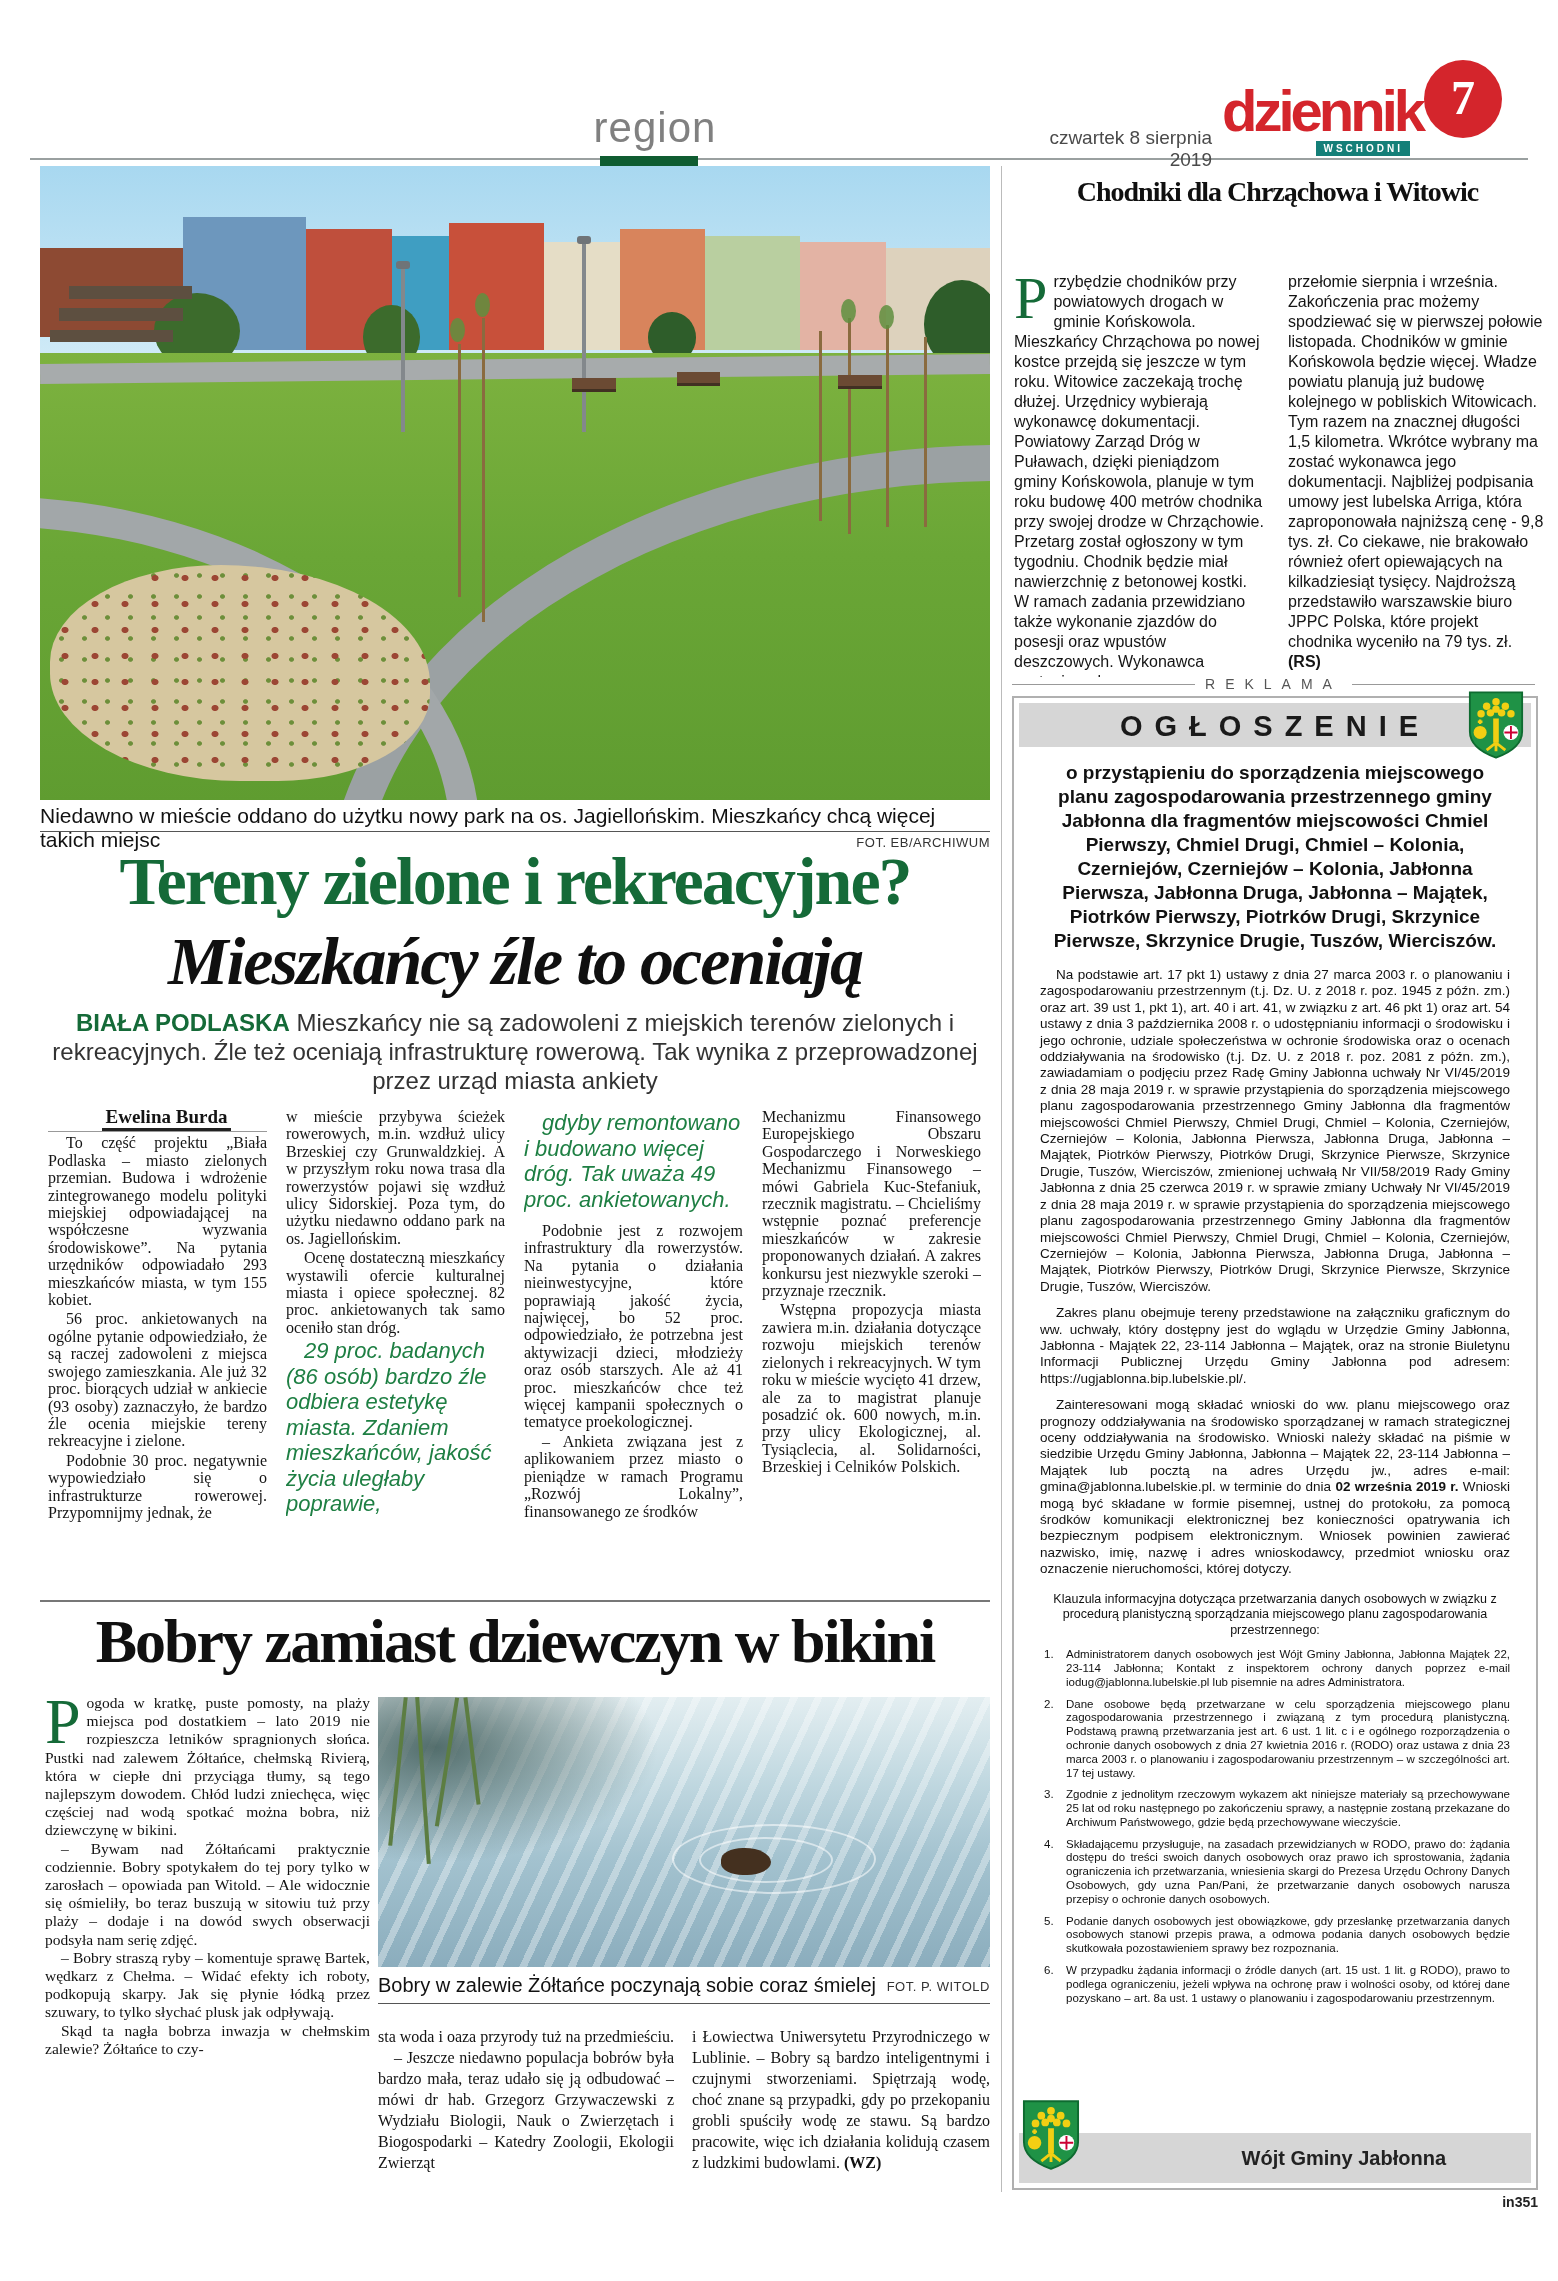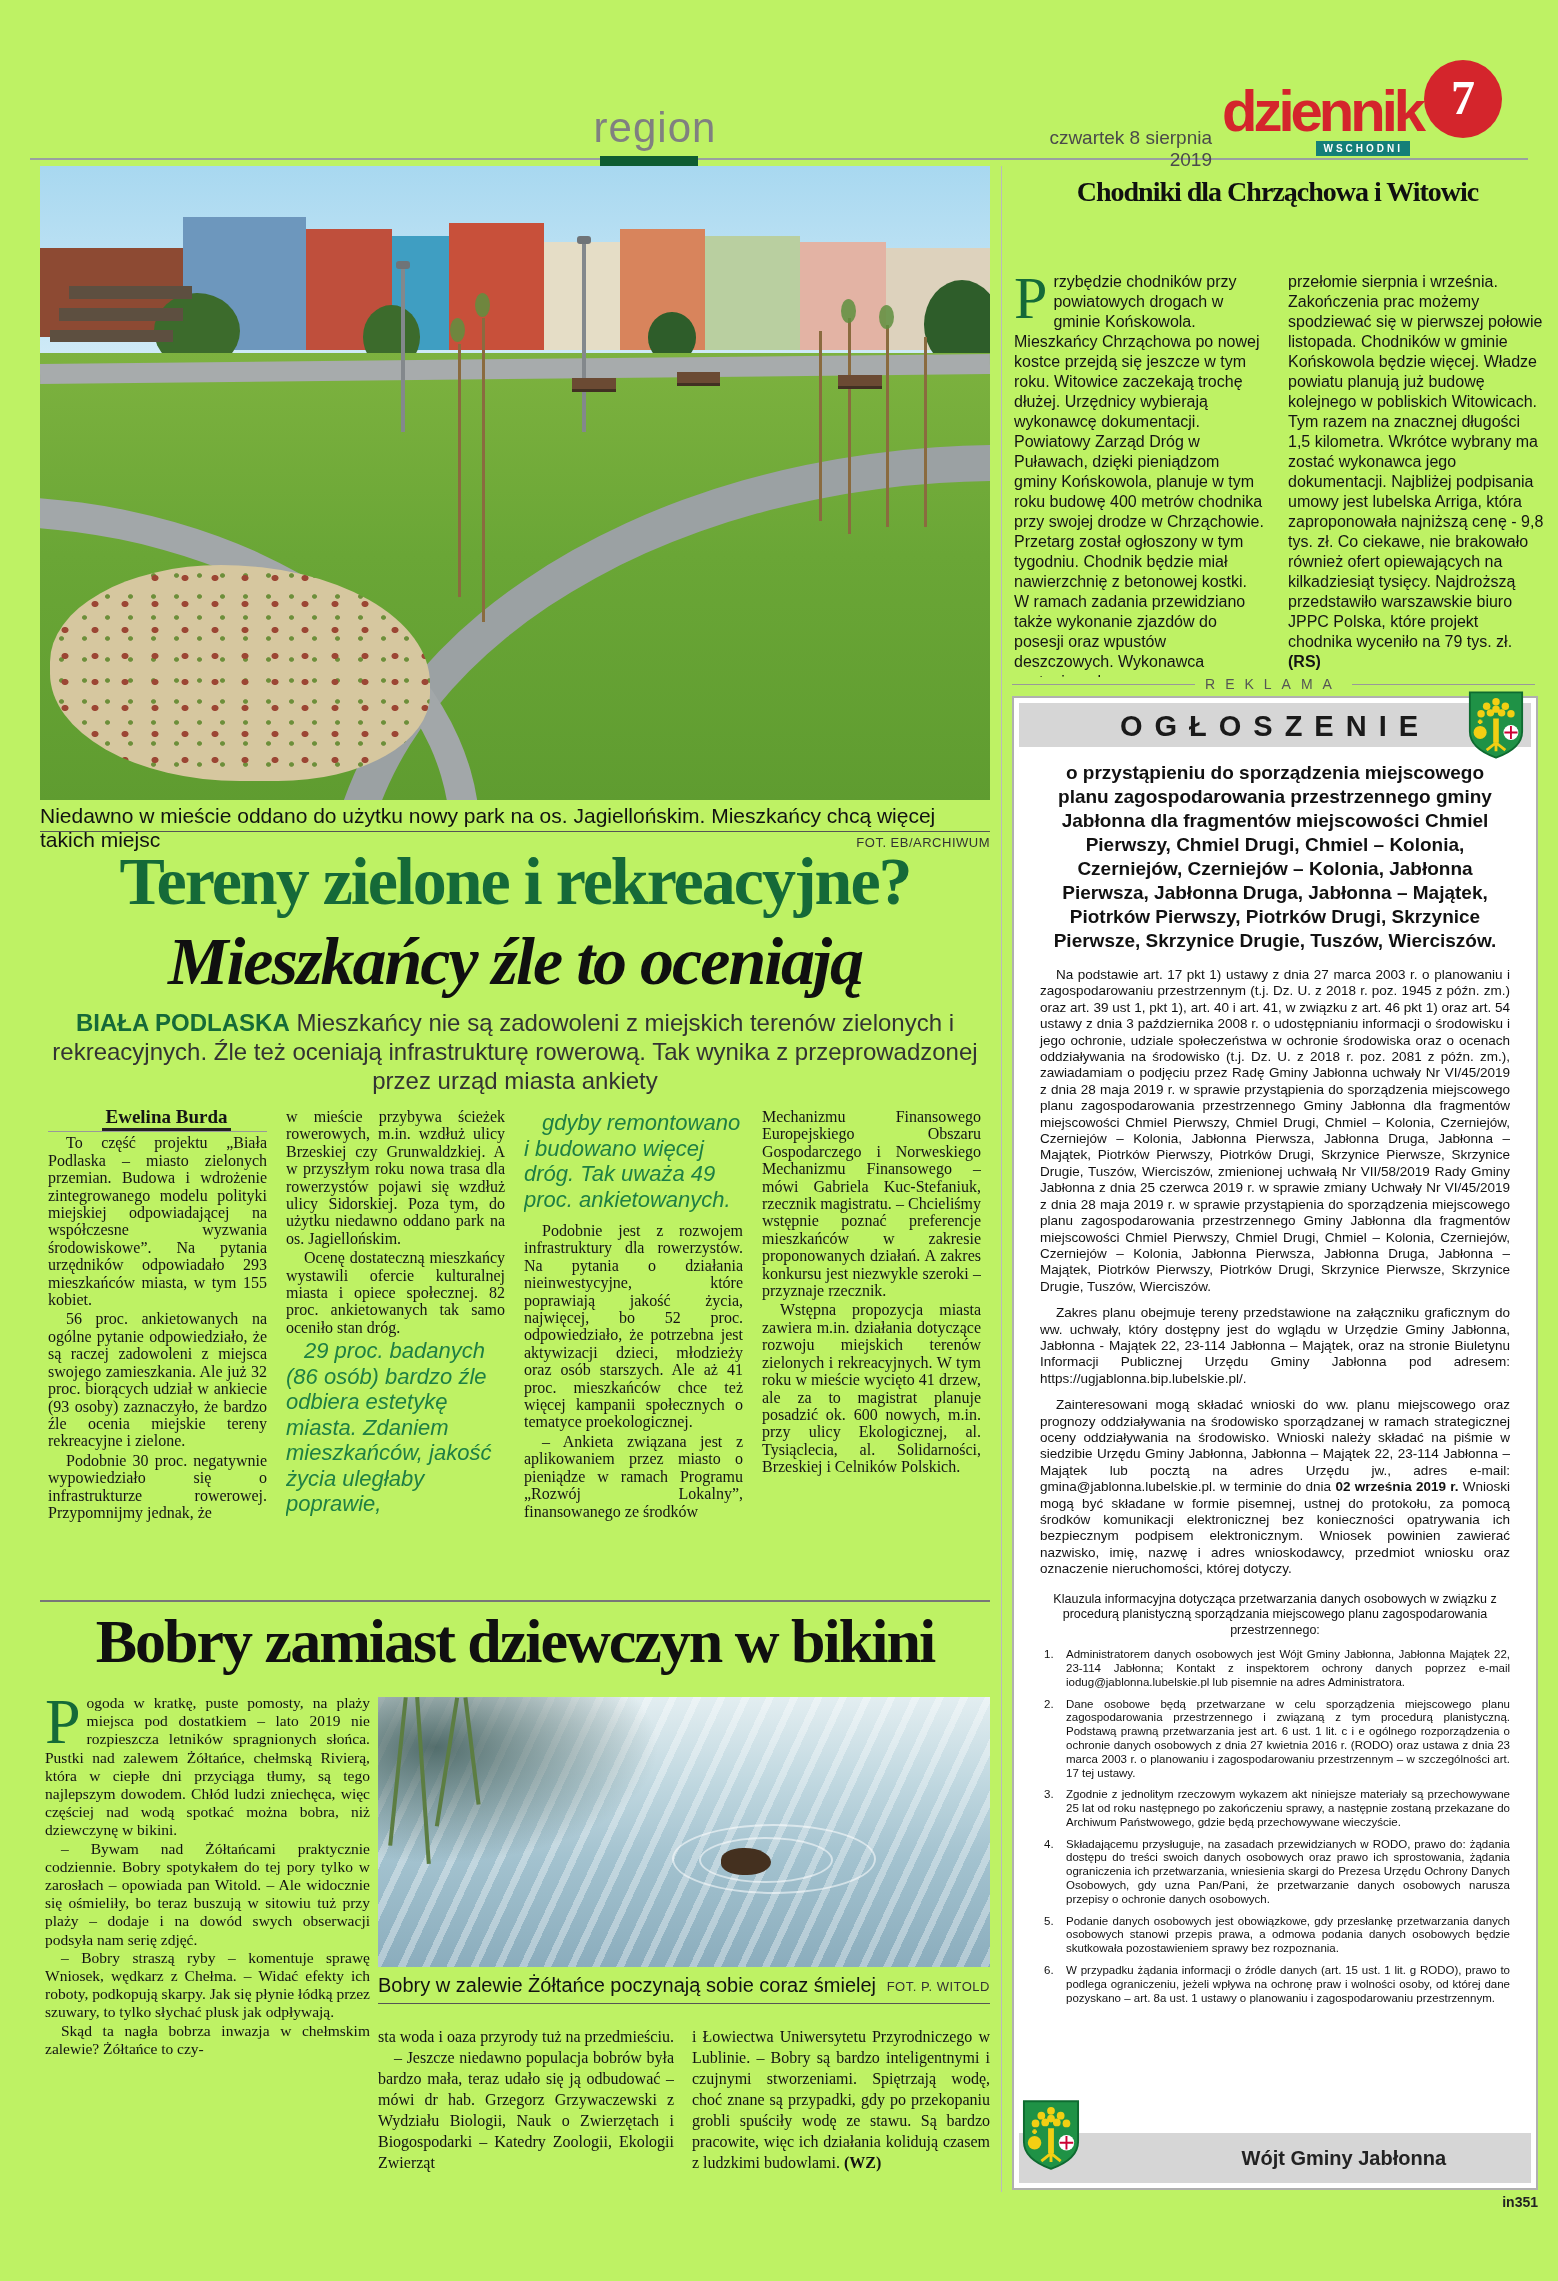--- a/index.html
+++ b/index.html
@@ -1,16 +1,16 @@
 <!DOCTYPE html>
 <html><head>
 <meta charset="utf-8">
 <style>
   html,body{margin:0;padding:0;background:#e9e9e9;}
-  #page{position:relative;width:1558px;height:2281px;background:#bef264;margin:0 auto;overflow:hidden;
+  #page{position:relative;width:1558px;height:2281px;background:#ffffff;margin:0 auto;overflow:hidden;
         font-family:"Liberation Sans",sans-serif;color:#111;}
   .abs{position:absolute;}
 
   
   .section-label{left:560px;top:104px;width:190px;text-align:center;font-size:42px;color:#808080;letter-spacing:1px;}
   .header-rule{left:30px;top:158px;width:1498px;height:2px;background:#9aa0a0;}
   .region-bar{left:600px;top:156px;width:98px;height:15px;background:#0f5c31;}
   .edition-date{left:1020px;top:127px;width:192px;text-align:right;font-size:19px;color:#4a4a4a;}
   .masthead{left:1222px;top:66px;width:192px;height:96px;}
   .masthead .brand{font-weight:bold;font-size:58px;letter-spacing:-4px;color:#d4252c;line-height:90px;}
@@ -203,21 +203,21 @@
     <p class="noind">Mechanizmu Finansowego Europejskiego Obszaru Gospodarczego i Norweskiego Mechanizmu Finansowego – mówi Gabriela Kuc-Stefaniuk, rzecznik magistratu. – Chcieliśmy wstępnie poznać preferencje mieszkańców w zakresie proponowanych działań. A zakres konkursu jest niezwykle szeroki – przyznaje rzecznik.</p>
     <p>Wstępna propozycja miasta zawiera m.in. działania dotyczące rozwoju miejskich terenów zielonych i rekreacyjnych. W tym roku w mieście wycięto 41 drzew, ale za to magistrat planuje posadzić ok. 600 nowych, m.in. przy ulicy Ekologicznej, al. Tysiąclecia, al. Solidarności, Brzeskiej i Celników Polskich.</p>
   </div>
 
   <div class="abs mid-rule"></div>
   <div class="abs bobry-headline">Bobry zamiast dziewczyn w bikini</div>
 
   <div class="abs bobry-left">
     <p class="first"><span class="dropcap">P</span><span>ogoda w kratkę, puste pomosty, na plaży miejsca pod dostatkiem – lato 2019 nie rozpieszcza letników spragnionych słońca. Pustki nad zalewem Żółtańce, chełmską Rivierą, która w ciepłe dni przyciąga tłumy, są tego najlepszym dowodem. Chłód ludzi zniechęca, więc częściej nad wodą spotkać można bobra, niż dziewczynę w bikini.</span></p>
     <p>– Bywam nad Żółtańcami praktycznie codziennie. Bobry spotykałem do tej pory tylko w zarosłach – opowiada pan Witold. – Ale widocznie się ośmieliły, bo teraz buszują w sitowiu tuż przy plaży – dodaje i na dowód swych obserwacji podsyła nam serię zdjęć.</p>
-    <p>– Bobry straszą ryby – komentuje sprawę Wniosek, wędkarz z Chełma. – Widać efekty ich roboty, podkopują skarpy. Jak się płynie łódką przez szuwary, to tylko słychać plusk jak odpływają.</p>
+    <p>– Bobry straszą ryby – komentuje sprawę Bartek, wędkarz z Chełma. – Widać efekty ich roboty, podkopują skarpy. Jak się płynie łódką przez szuwary, to tylko słychać plusk jak odpływają.</p>
     <p>Skąd ta nagła bobrza inwazja w chełmskim zalewie? Żółtańce to czy-</p>
   </div>
 
   <div class="abs photo beaver">
     <div class="bv-water"></div>
     <div class="bv-shimmer"></div>
     <div class="bv-dark"></div>
     <div class="bv-reed" style="left:3%;top:0;height:55%;transform:rotate(6deg);"></div>
     <div class="bv-reed" style="left:7%;top:0;height:62%;transform:rotate(-4deg);"></div>
     <div class="bv-reed" style="left:11%;top:0;height:48%;transform:rotate(9deg);"></div>

